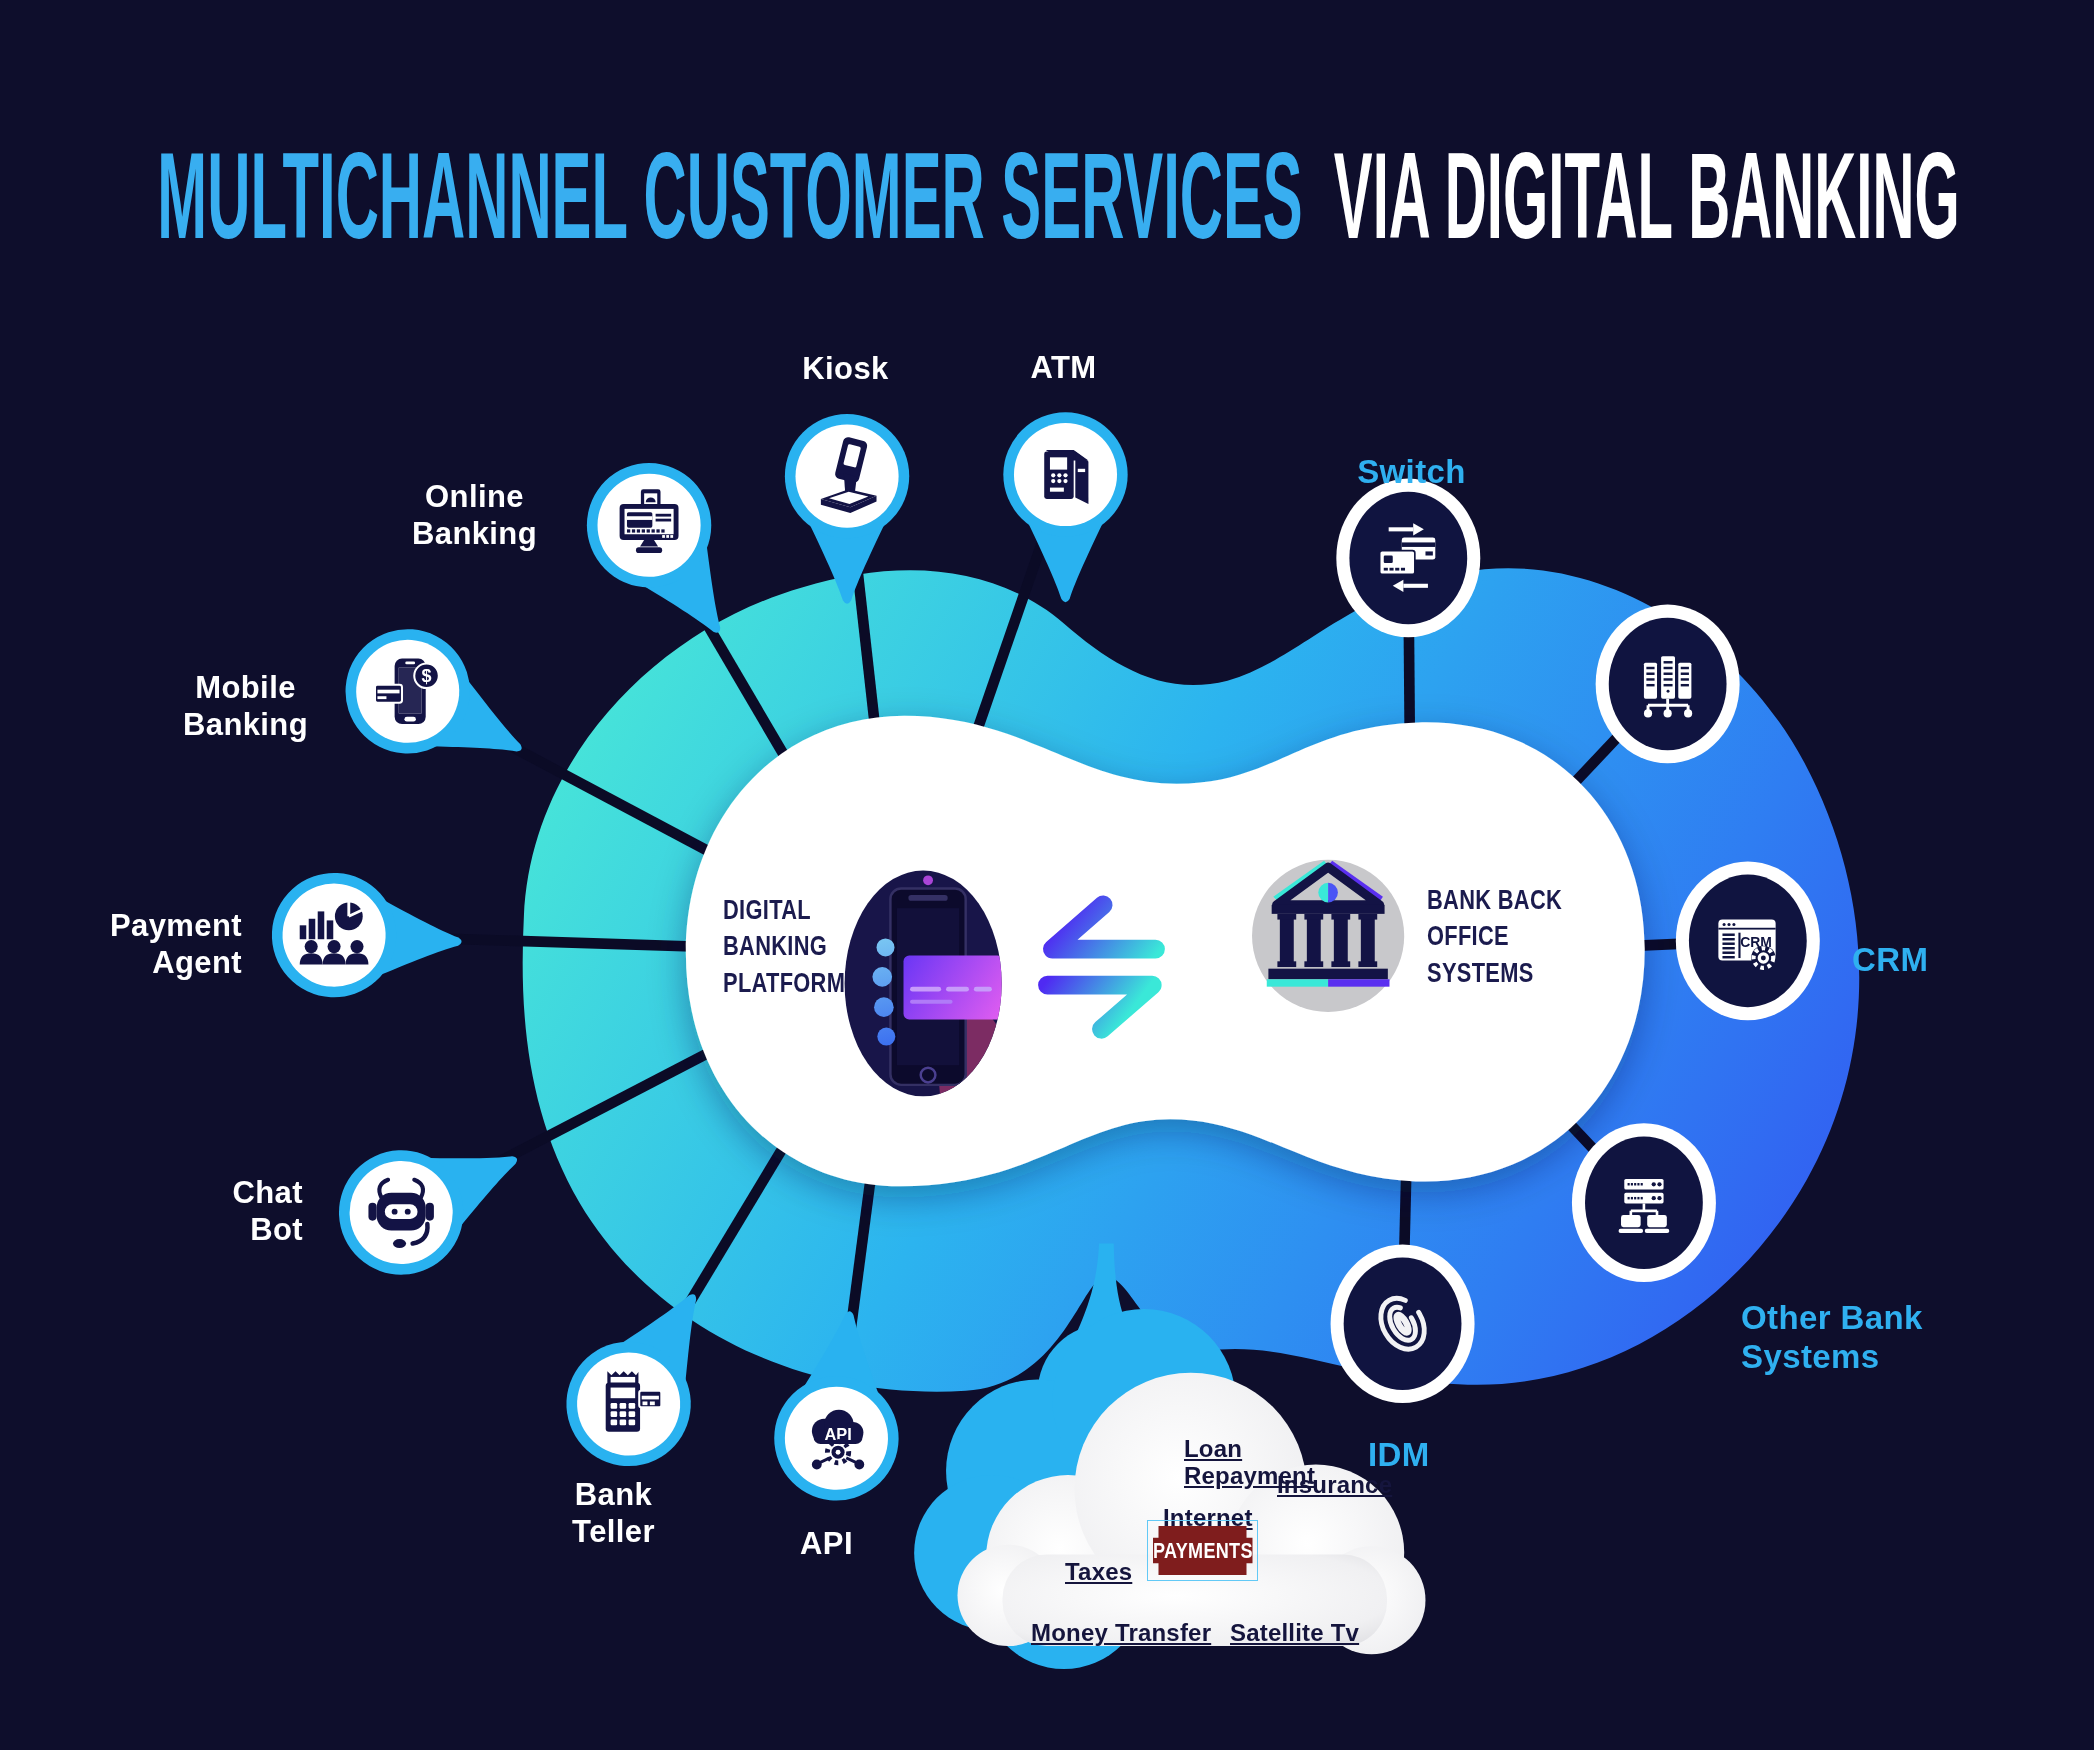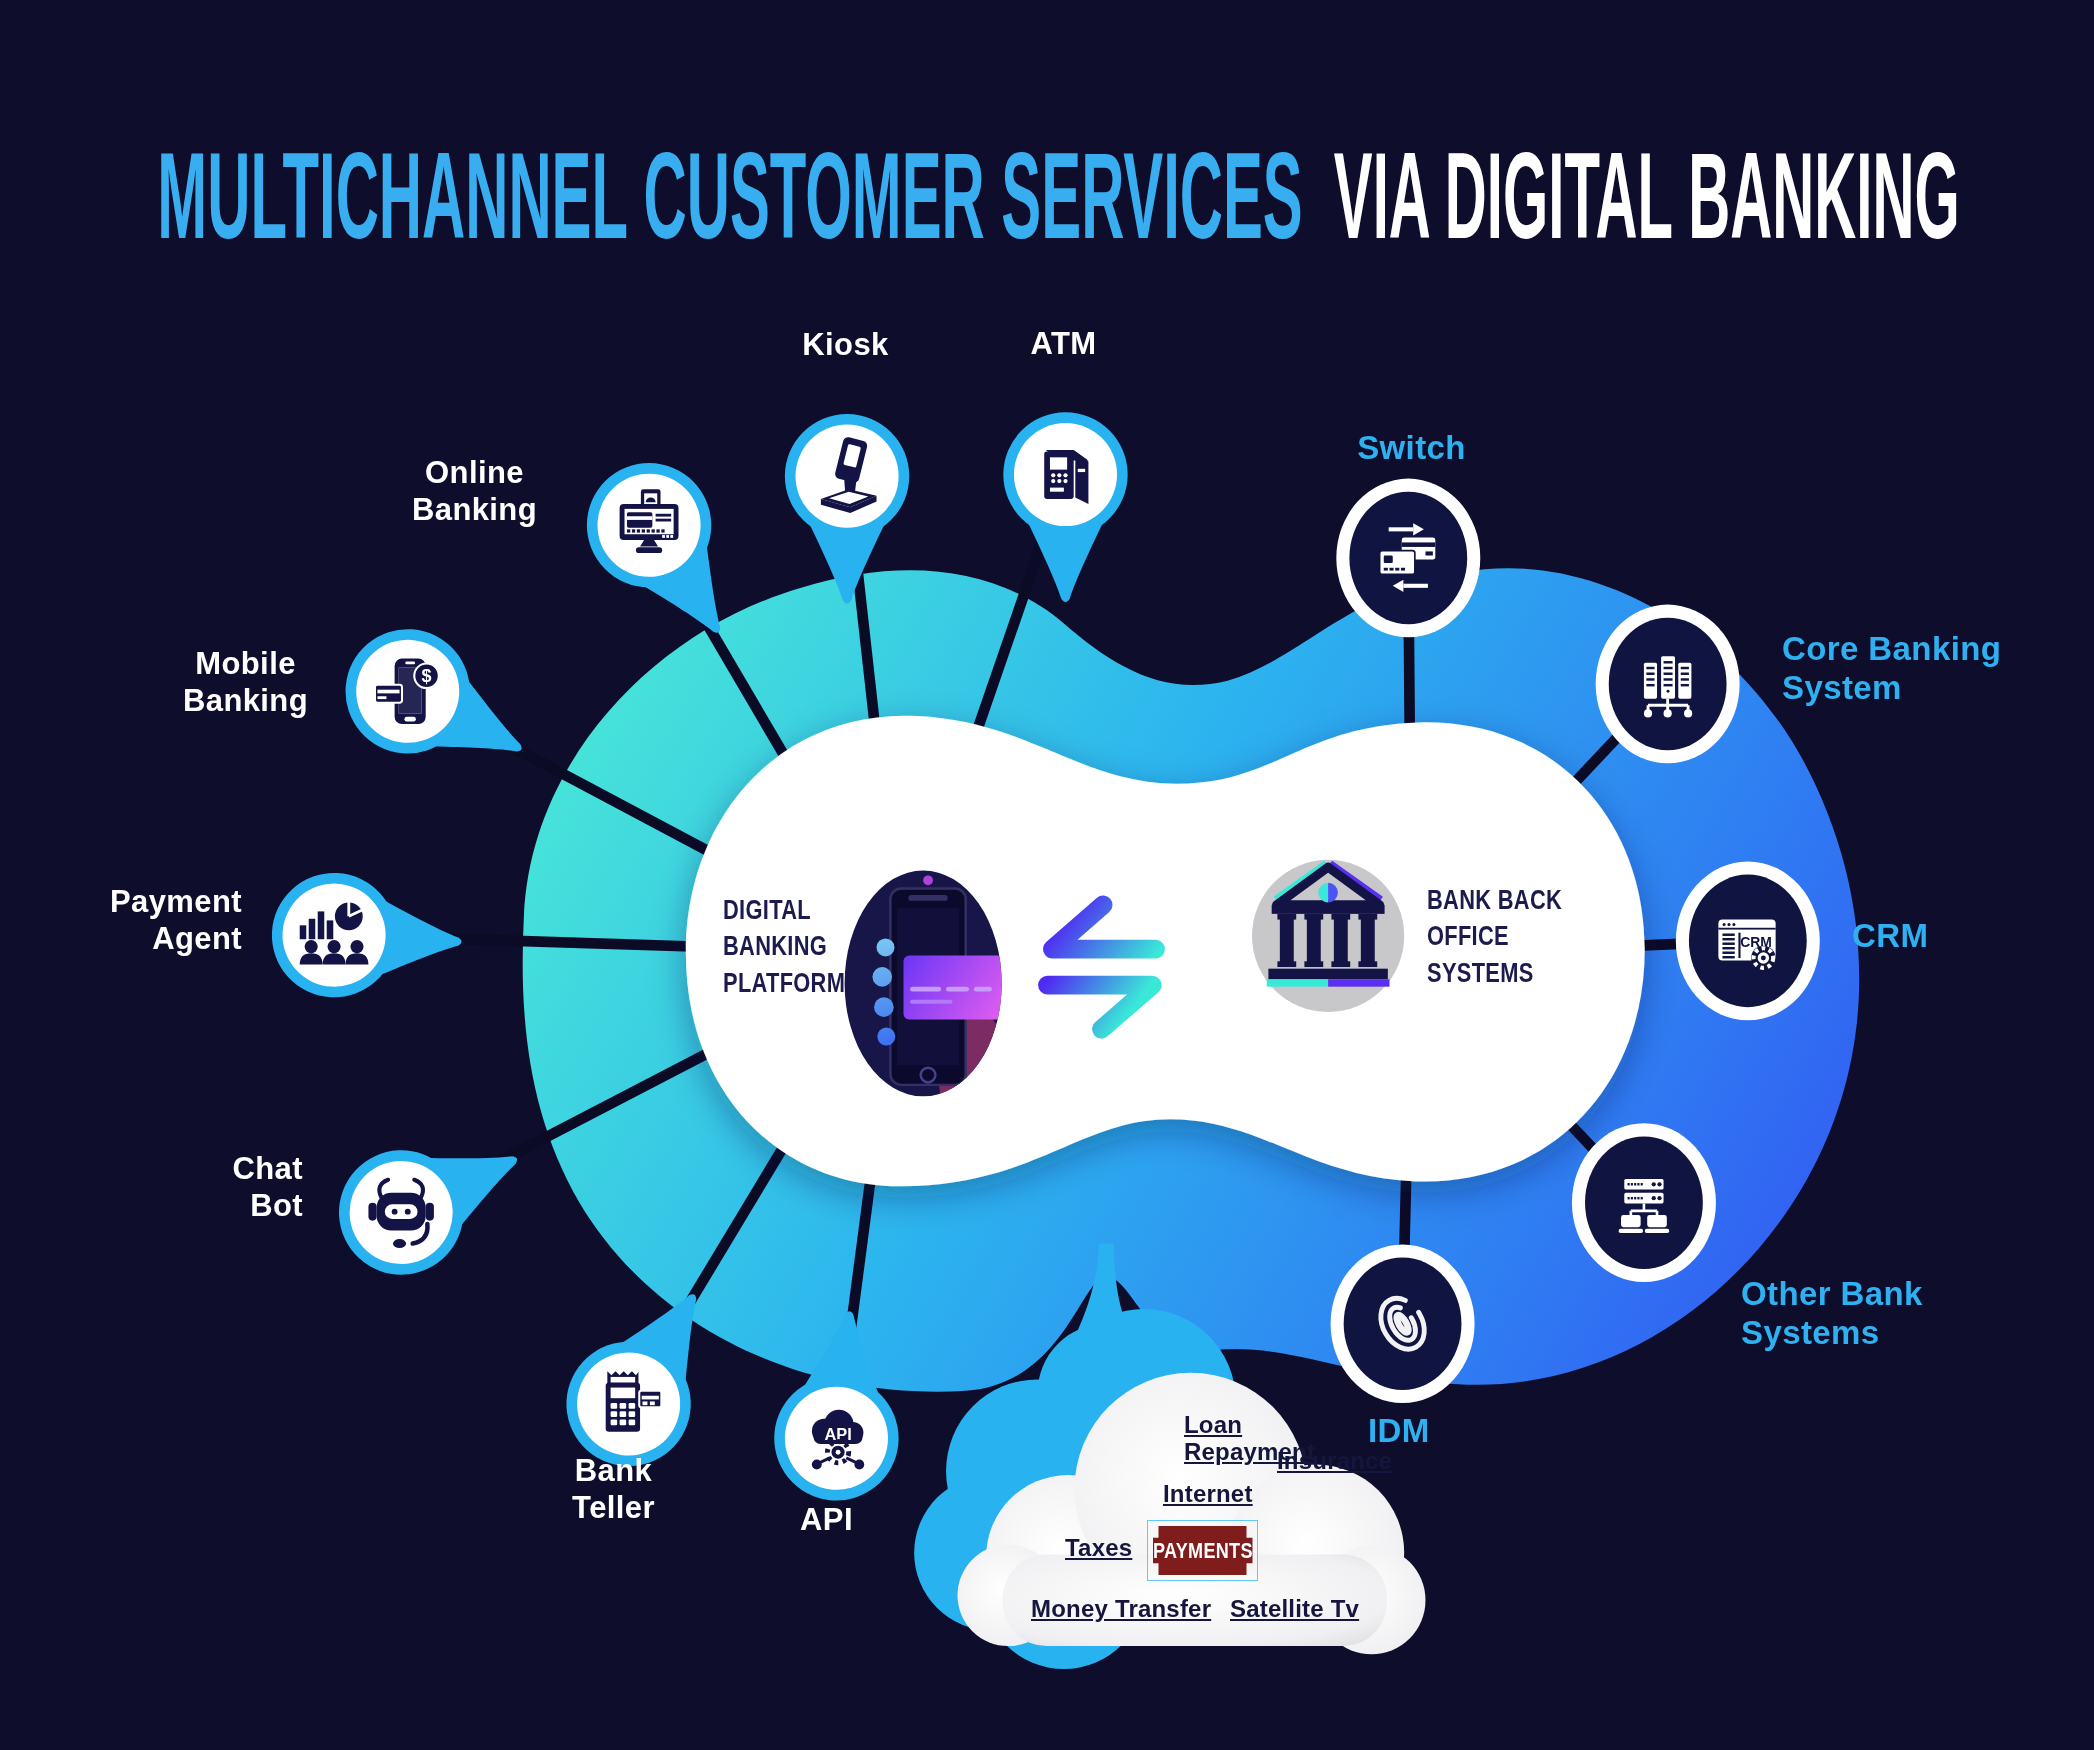--- a/index.html
+++ b/index.html
@@ -5,21 +5,21 @@
   html,body{margin:0;padding:0;}
   body{
     width:2095px;height:1750px;position:relative;overflow:hidden;
     background:#0e0e2c;
     font-family:"Liberation Sans",sans-serif;
   }
   #stage{position:absolute;inset:0;border-radius:19px;}
   svg text{font-family:"Liberation Sans",sans-serif;}
   .lbl{
     position:absolute;font-weight:bold;color:#ffffff;
-    white-space:pre-line;line-height:1.18;font-size:31px;letter-spacing:0.4px;
+    white-space:pre-line;line-height:1.18;font-size:31px;letter-spacing:0.4px;margin-top:24px;
   }
   .lbl.c{text-align:center;}
   .lbl.r{text-align:right;}
   .lbl.blue{color:#2fb0f0;font-size:33px;}
   .lbl.cloudtxt{color:#15153d;font-size:24px;line-height:1.12;letter-spacing:0.2px;text-decoration:underline;}
   .condensed{
     position:absolute;font-weight:bold;color:#1b1b4e;
     font-size:28px;line-height:1.3;letter-spacing:0.4px;white-space:pre-line;
     transform:scaleX(.78);transform-origin:left top;
   }
@@ -516,22 +516,20 @@
 Banking</div>
 <div class="lbl r" style="left:78px;top:884px;width:164px;">Payment
 Agent</div>
 <div class="lbl r" style="left:176px;top:1151px;width:127px;">Chat
 Bot</div>
 <div class="lbl c" style="left:536px;top:1453px;width:155px;">Bank
 Teller</div>
 <div class="lbl c" style="left:769px;top:1502px;width:115px;">API</div>
 
 <div class="lbl blue c" style="left:1338px;top:429px;width:147px;">Switch</div>
-<div class="lbl blue" style="left:1782px;top:630px;width:262px;">Core Banking
-System</div>
 <div class="lbl blue" style="left:1852px;top:917px;width:164px;">CRM</div>
 <div class="lbl blue" style="left:1741px;top:1275px;width:262px;">Other Bank
 Systems</div>
 <div class="lbl blue" style="left:1368px;top:1412px;width:131px;">IDM</div>
 
 <div class="condensed" style="left:723px;top:892px;">DIGITAL
 BANKING
 PLATFORM</div>
 <div class="condensed" style="left:1427px;top:882px;">BANK BACK
 OFFICE

